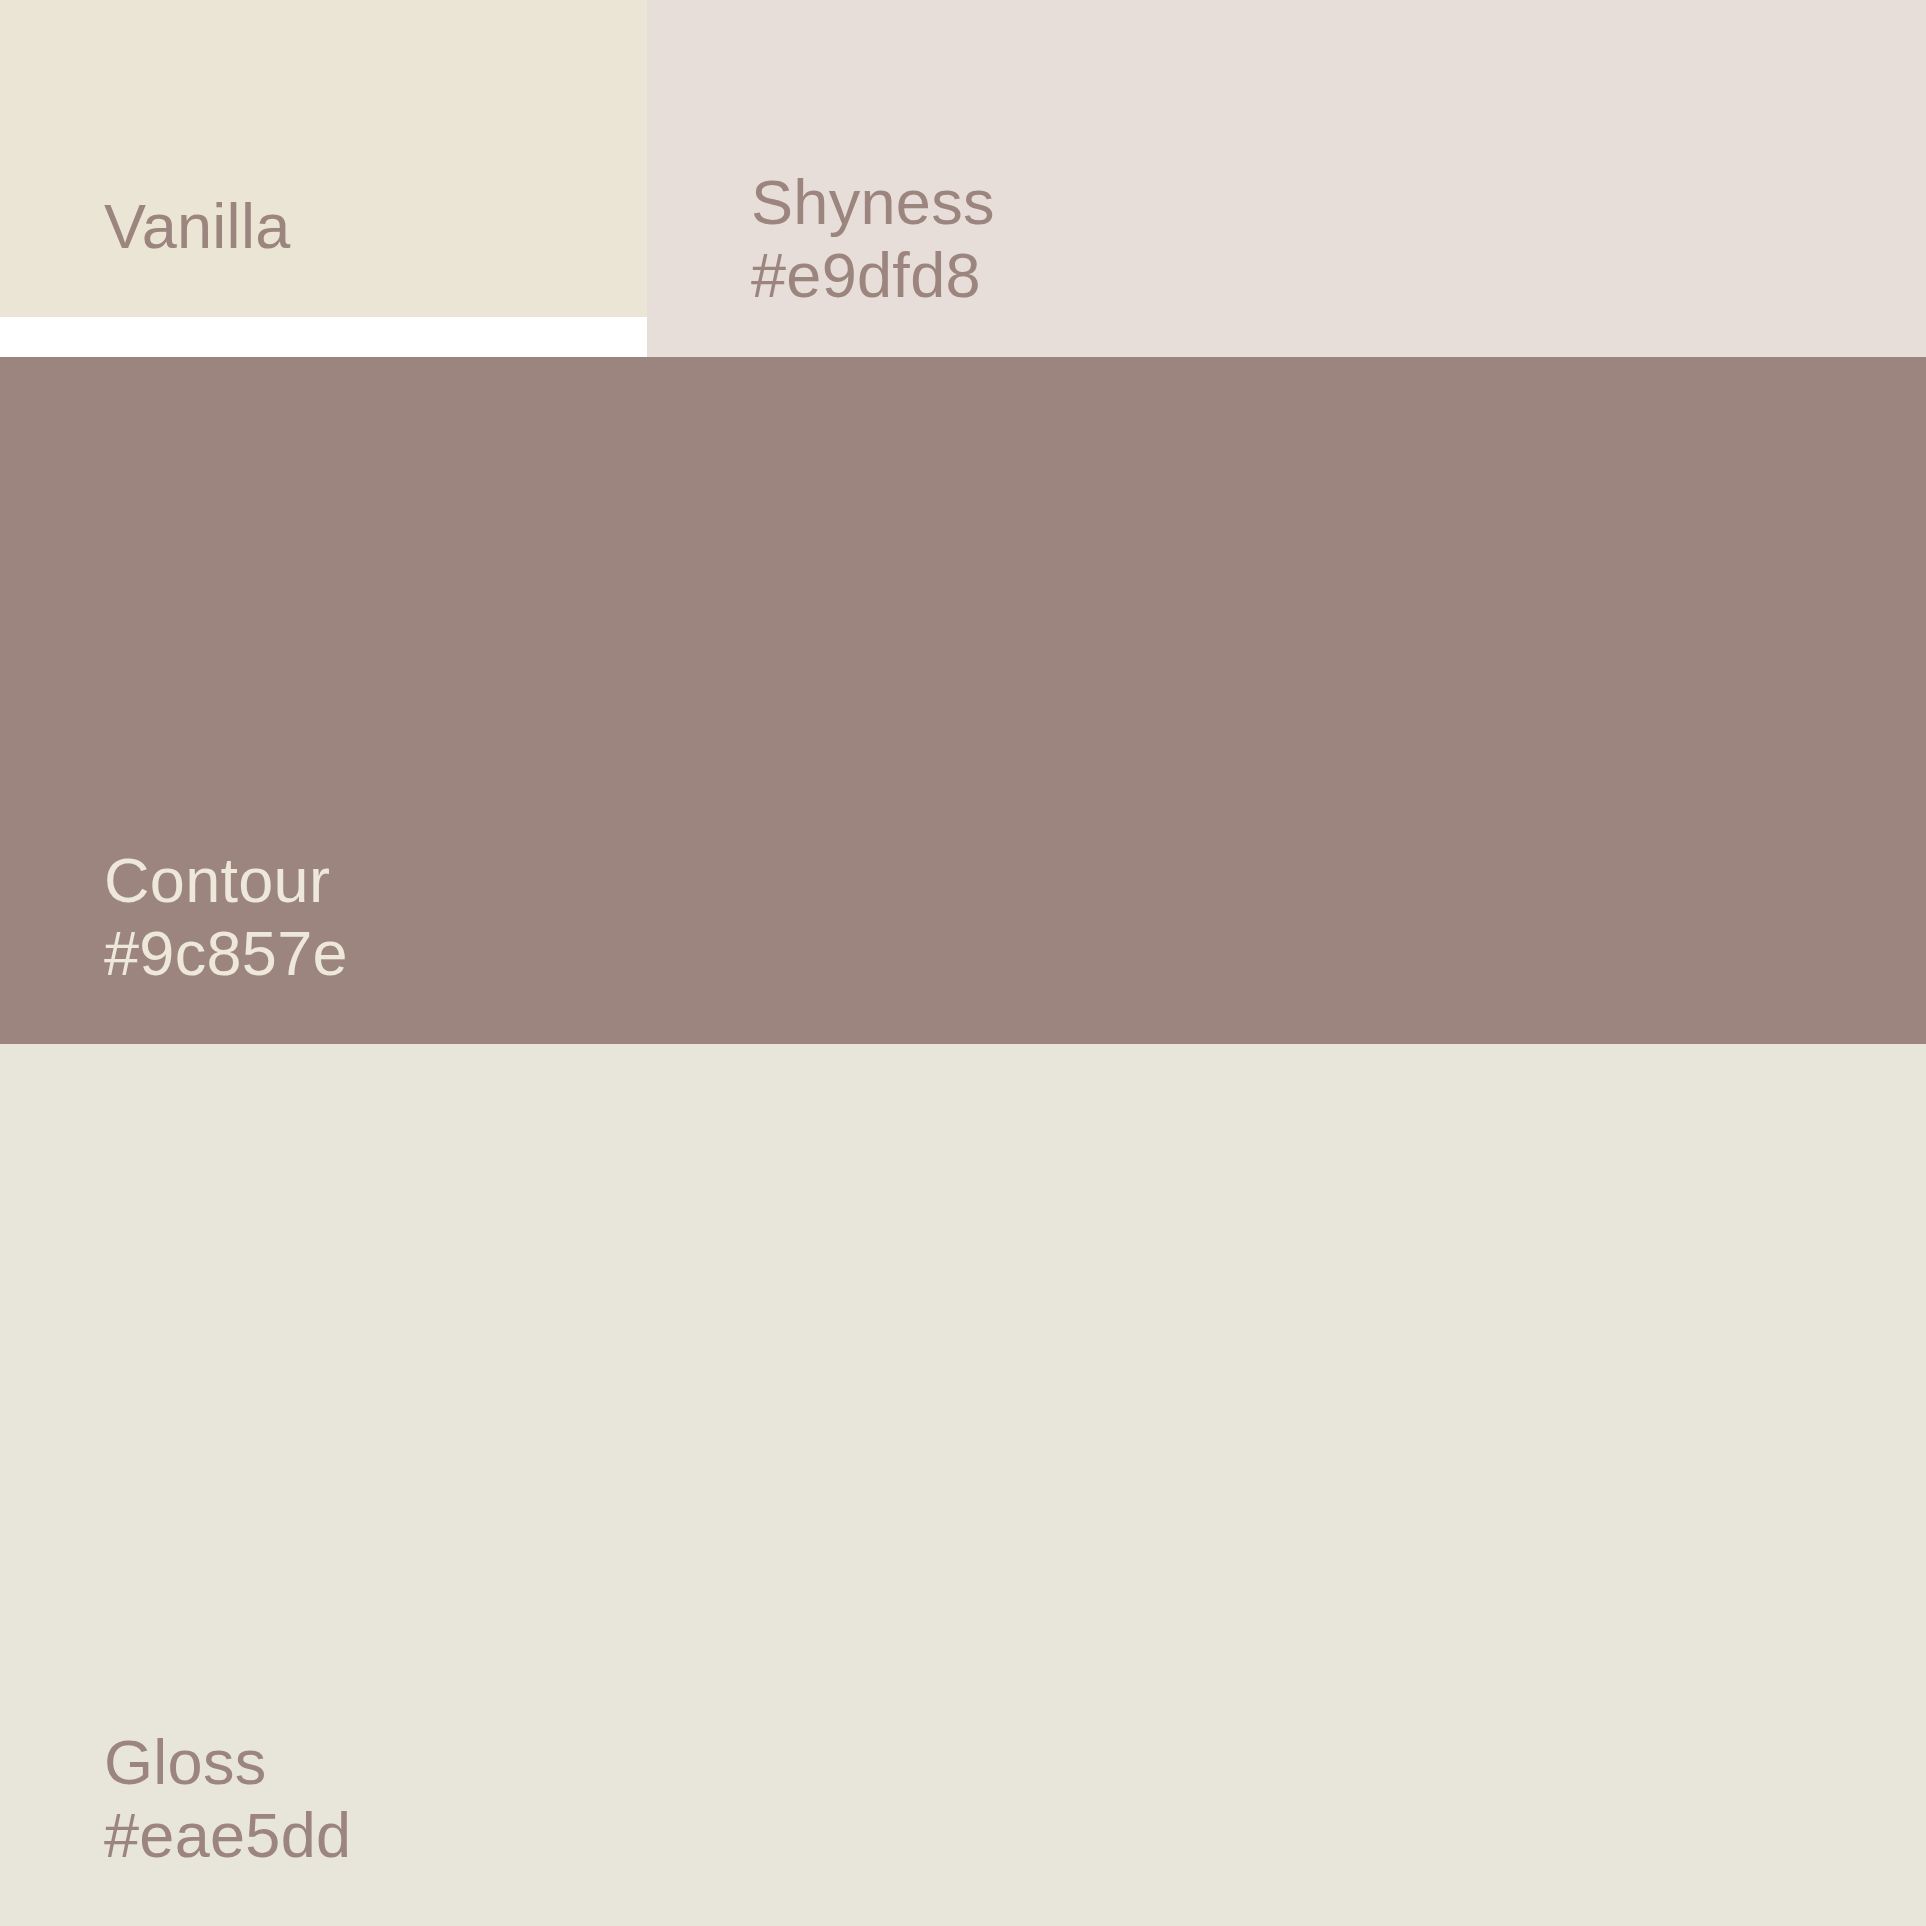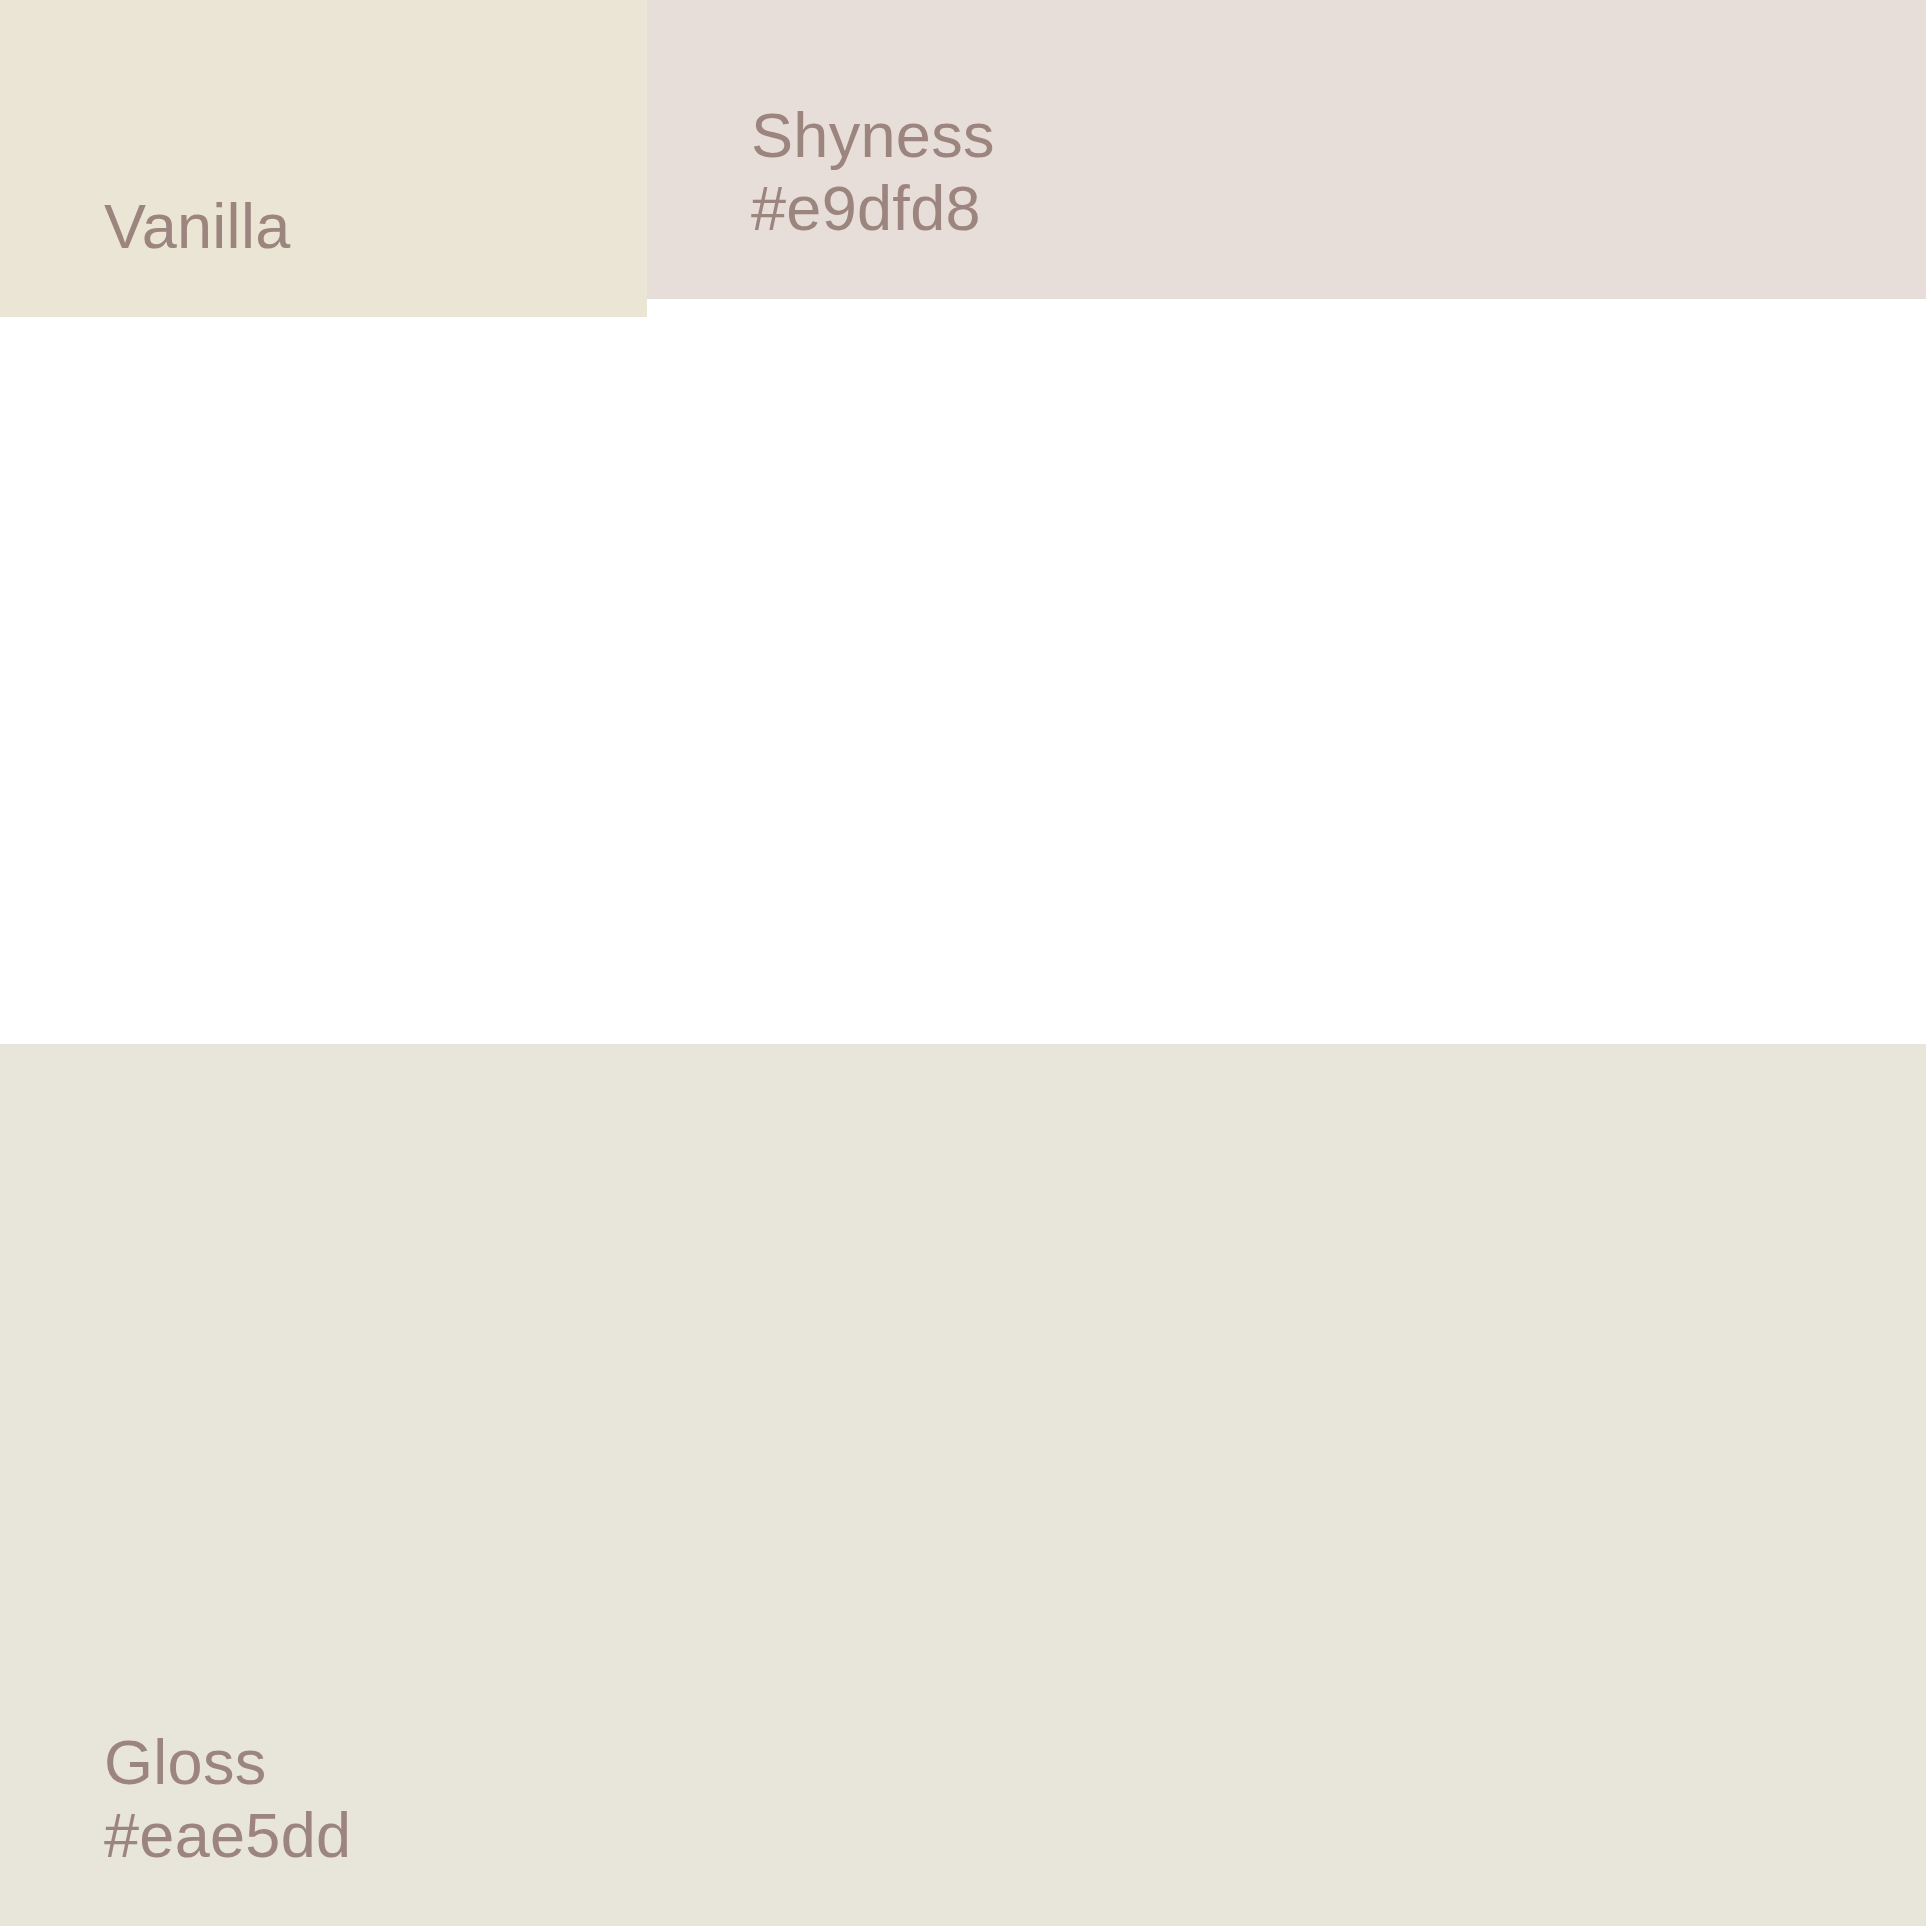--- a/index.html
+++ b/index.html
@@ -31,21 +31,21 @@
     top: 0;
     width: 647px;
     height: 317px;
     background: #ebe5d5;
   }
 
   .swatch-shyness {
     left: 647px;
     top: 0;
     width: 1279px;
-    height: 299px;
+    height: 366px;
     background: #e7ded9;
   }
 
   .swatch-contour {
     left: 0;
     top: 357px;
     width: 1926px;
     height: 687px;
     background: #9c857e;
   }
@@ -96,20 +96,26 @@
     </div>
   </div>
 
   <div class="swatch swatch-shyness" style="background: rgb(231, 222, 217);">
     <div class="caption caption-dark">
       <span class="line" style="color: rgb(156, 133, 126);">Shyness</span>
       <span class="line" style="color: rgb(156, 133, 126);">#e9dfd8</span>
     </div>
   </div>
 
+  <div class="swatch swatch-contour" style="background: rgb(156, 133, 126);">
+    <div class="caption caption-light">
+      <span class="line" style="color: rgb(237, 232, 218);">Contour</span>
+      <span class="line" style="color: rgb(237, 232, 218);">#9c857e</span>
+    </div>
+  </div>
 
   <div class="swatch swatch-gloss" style="background: rgb(232, 230, 219); padding-left: 8px;">
     <div class="caption caption-dark">
       <span class="line" style="color: rgb(156, 133, 126);">Gloss</span>
       <span class="line" style="color: rgb(156, 133, 126);">#eae5dd</span>
     </div>
   </div>
 
 </div>
 

